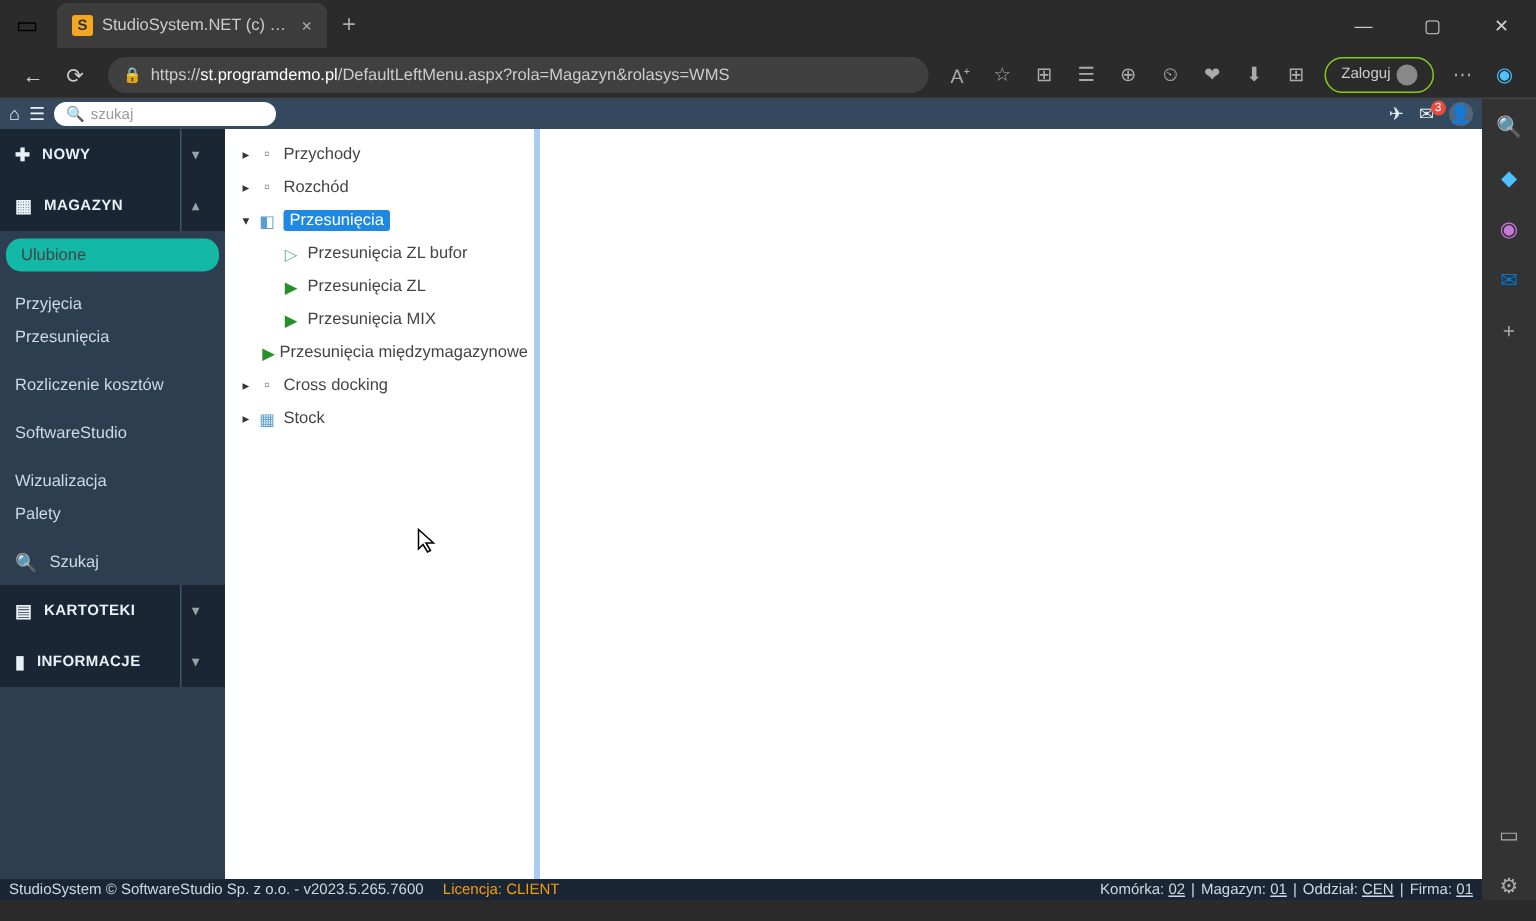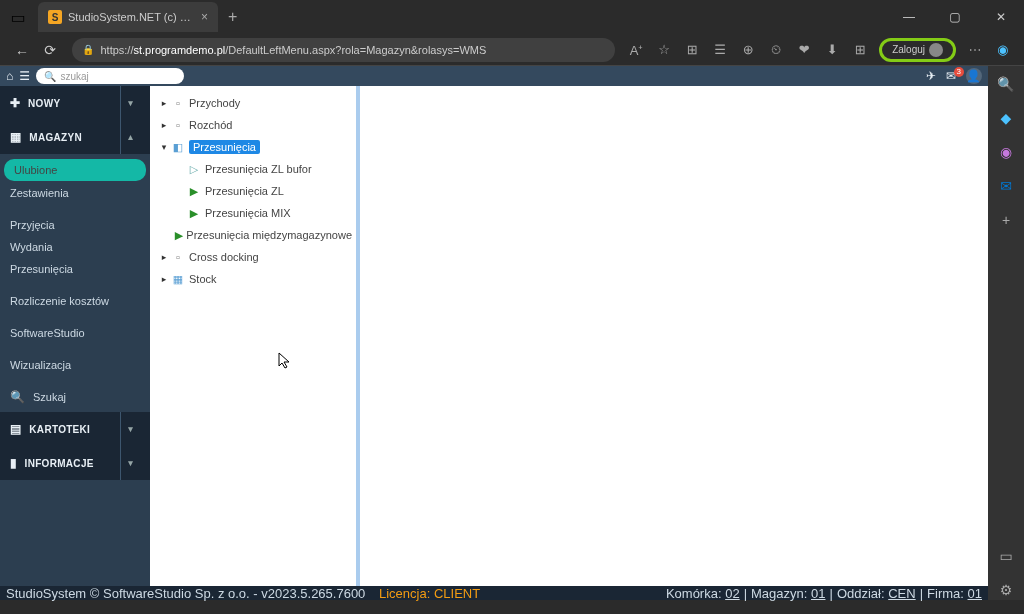--- a/index.html
+++ b/index.html
@@ -18,21 +18,21 @@
 .win-btn { width: 46px; height: 34px; display: flex; align-items: center; justify-content: center; color: #ccc; cursor: pointer; font-size: 12px; }
 
 .addrbar { height: 32px; background: #2b2b2b; display: flex; align-items: center; padding: 0 8px; border-bottom: 1px solid #444; }
 .nav-btn { width: 28px; height: 28px; display: flex; align-items: center; justify-content: center; color: #ccc; cursor: pointer; font-size: 14px; }
 .url-box { flex: 1; height: 24px; background: #404040; border-radius: 12px; display: flex; align-items: center; padding: 0 10px; margin: 0 8px; color: #ccc; font-size: 11px; }
 .url-box .lock { margin-right: 6px; font-size: 10px; }
 .url-box .url-text { flex: 1; white-space: nowrap; overflow: hidden; }
 .url-box .url-domain { color: #fff; }
 .addrbar-icons { display: flex; align-items: center; gap: 2px; }
 .addr-icon { width: 26px; height: 26px; display: flex; align-items: center; justify-content: center; color: #aaa; cursor: pointer; font-size: 13px; }
-.login-btn { height: 24px; padding: 0 10px; border: 3px solid #84cc16; border-radius: 12px; display: flex; align-items: center; color: #ccc; font-size: 10px; cursor: pointer; margin: 12px 4px; }
+.login-btn { height: 24px; padding: 0 10px; border: 1px solid #84cc16; border-radius: 12px; display: flex; align-items: center; color: #ccc; font-size: 10px; cursor: pointer; margin: 12px 4px; }
 .login-btn .avatar { width: 14px; height: 14px; border-radius: 50%; background: #888; margin-left: 4px; }
 
 
 .edge-sidebar { position: absolute; right: 0; top: 66px; width: 36px; height: 534px; background: #333; display: flex; flex-direction: column; align-items: center; padding-top: 8px; gap: 14px; }
 .edge-icon { width: 20px; height: 20px; display: flex; align-items: center; justify-content: center; color: #aaa; cursor: pointer; font-size: 14px; }
 
 
 .app { position: absolute; top: 66px; left: 0; width: 988px; height: 534px; background: #2c3e50; display: flex; flex-direction: column; }
 
 
@@ -67,21 +67,21 @@
 .tree-item.selected .tree-label { background: #1e88e5; color: #fff; padding: 1px 4px; border-radius: 2px; }
 .tree-item.l1 { padding-left: 4px; }
 .tree-item.l2 { padding-left: 20px; }
 .tree-arrow-outline { color: #6aa; }
 .tree-arrow-solid { color: #2a8f2a; }
 .tree-doc { color: #888; }
 .tree-box { color: #5a9fd4; }
 .content { flex: 1; background: #fff; }
 
 
-.statusbar { height: 14px; background: #1a2634; color: #cdd9e3; font-size: 13px; display: flex; align-items: center; padding: 0 6px; gap: 46px; }
+.statusbar { height: 14px; background: #1a2634; color: #cdd9e3; font-size: 10px; display: flex; align-items: center; padding: 0 6px; gap: 46px; }
 .statusbar .left { flex: 1; }
 .statusbar .license { color: #f39c12; margin-left: 10px; }
 .statusbar .right { display: flex; gap: 4px; }
 .statusbar .right span u { text-decoration: underline; }
 .cursor { position: absolute; pointer-events: none; }
 </style>
 </head>
 <body>
 
 <div class="titlebar">
@@ -164,31 +164,30 @@
         <span class="hdr-label">NOWY</span>
         <span class="chev">▾</span>
       </div>
       <div class="side-header dark">
         <span class="hdr-icon">▦</span>
         <span class="hdr-label">MAGAZYN</span>
         <span class="chev">▴</span>
       </div>
       <div style="padding:4px 0">
         <div class="side-item active">Ulubione</div>
-        <div class="side-item">Zestawienia</div>
         <div class="side-gap"></div>
         <div class="side-item">Przyjęcia</div>
-        <div class="side-item">Wydania</div>
         <div class="side-item">Przesunięcia</div>
         <div class="side-gap"></div>
         <div class="side-item">Rozliczenie kosztów</div>
         <div class="side-gap"></div>
         <div class="side-item">SoftwareStudio</div>
         <div class="side-gap"></div>
         <div class="side-item">Wizualizacja</div>
+        <div class="side-item">Palety</div>
         <div class="side-gap"></div>
         <div class="side-item with-icon">
           <span class="item-icon">🔍</span>
           <span>Szukaj</span>
         </div>
       </div>
       <div class="side-header dark">
         <span class="hdr-icon">▤</span>
         <span class="hdr-label">KARTOTEKI</span>
         <span class="chev">▾</span>

